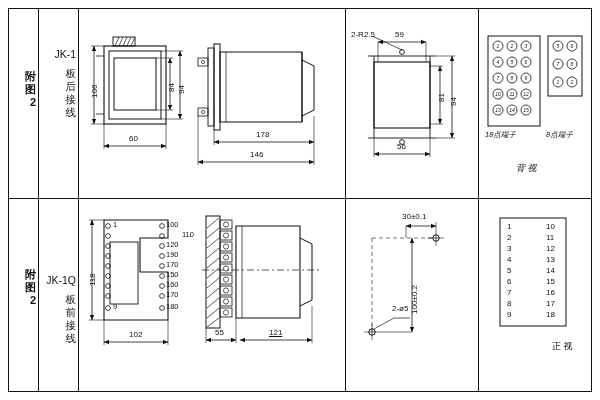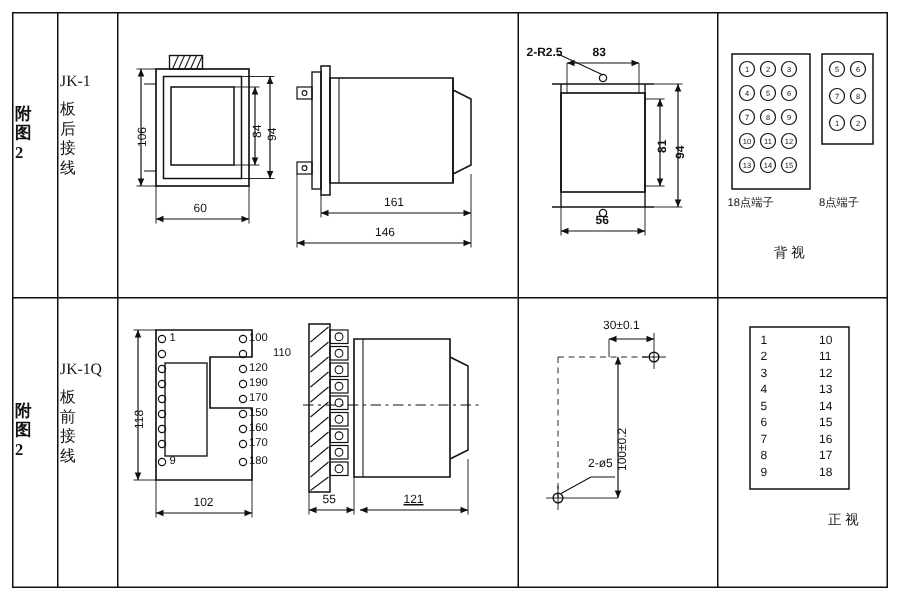--- a/index.html
+++ b/index.html
@@ -43,27 +43,26 @@
     width: 584px;
     border-top: 1.2px solid #111;
     height: 0;
   }
   .cell {
     position: absolute;
     box-sizing: border-box;
   }
   .vtext {
     position: absolute;
-    text-align: left;
+    text-align: right;
     font-size: 11px;
     line-height: 13px;
     letter-spacing: 0px;
     font-weight: bold;
     color: #111;
-    font-family: Liberation Serif, serif;
   }
   .vtext span { display: block; }
   .lbl {
     position: absolute;
     font-size: 8px;
     color: #111;
     white-space: nowrap;
   }
   .lbl.cn { font-size: 9px; }
   .rot90 {
@@ -172,25 +171,25 @@
       <path d="M124,120 l-5,-2.2 v4.4 z" fill="#111"></path>
       <line x1="24" y1="108" x2="24" y2="123" stroke="#111" stroke-width="0.6"></line>
       <line x1="124" y1="94" x2="124" y2="123" stroke="#111" stroke-width="0.6"></line>
 
       <line x1="8" y1="140" x2="124" y2="140" stroke="#111" stroke-width="0.8"></line>
       <path d="M8,140 l5,-2.2 v4.4 z" fill="#111"></path>
       <path d="M124,140 l-5,-2.2 v4.4 z" fill="#111"></path>
       <line x1="8" y1="94" x2="8" y2="143" stroke="#111" stroke-width="0.6"></line>
       <line x1="124" y1="123" x2="124" y2="143" stroke="#111" stroke-width="0.6"></line>
     </svg>
-    <div class="lbl" style="left:66px; top:108px;">161</div>
+    <div class="lbl" style="left:66px; top:108px;">178</div>
     <div class="lbl" style="left:60px; top:128px;">146</div>
   </div>
 
-  <div class="cell" style="left:350px; top:22px; width:125px; height:160px;font-weight:bold;">
+  <div class="cell" style="left:350px; top:22px; width:125px; height:160px;">
     <svg width="125" height="160" viewBox="0 0 125 160">
 
       <rect x="24" y="40" width="56" height="66" fill="none" stroke="#111" stroke-width="1.1"></rect>
 
       <line x1="24" y1="34" x2="24" y2="116" stroke="#111" stroke-width="0.9"></line>
       <line x1="80" y1="34" x2="80" y2="116" stroke="#111" stroke-width="0.9"></line>
       <line x1="18" y1="34" x2="86" y2="34" stroke="#111" stroke-width="0.9"></line>
       <line x1="18" y1="116" x2="86" y2="116" stroke="#111" stroke-width="0.9"></line>
 
       <circle cx="52" cy="30" r="2.4" fill="none" stroke="#111" stroke-width="0.9"></circle>
@@ -216,27 +215,27 @@
       <line x1="86" y1="34" x2="105" y2="34" stroke="#111" stroke-width="0.6"></line>
       <line x1="86" y1="116" x2="105" y2="116" stroke="#111" stroke-width="0.6"></line>
 
       <line x1="24" y1="132" x2="80" y2="132" stroke="#111" stroke-width="0.8"></line>
       <path d="M24,132 l5,-2.2 v4.4 z" fill="#111"></path>
       <path d="M80,132 l-5,-2.2 v4.4 z" fill="#111"></path>
       <line x1="24" y1="116" x2="24" y2="135" stroke="#111" stroke-width="0.6"></line>
       <line x1="80" y1="116" x2="80" y2="135" stroke="#111" stroke-width="0.6"></line>
     </svg>
     <div class="lbl" style="left:1px; top:8px;">2-R2.5</div>
-    <div class="lbl" style="left:45px; top:8px;">83</div>
+    <div class="lbl" style="left:45px; top:8px;">59</div>
     <div class="lbl rot90" style="left:87px; top:80px;">81</div>
     <div class="lbl rot90" style="left:99px; top:84px;">94</div>
     <div class="lbl" style="left:47px; top:120px;">56</div>
   </div>
 
-  <div class="cell" style="left:482px; top:22px; width:106px; height:160px;">
+  <div class="cell" style="left:482px; top:22px; width:106px; height:160px;font-style:italic;">
     <svg width="106" height="160" viewBox="0 0 106 160">
       <rect x="6" y="14" width="52" height="90" fill="none" stroke="#111" stroke-width="1"></rect>
       <rect x="66" y="14" width="34" height="60" fill="none" stroke="#111" stroke-width="1"></rect>
       <g fill="none" stroke="#111" stroke-width="0.8">
         <circle cx="16" cy="24" r="5"></circle>
           <circle cx="30" cy="24" r="5"></circle>
           <circle cx="44" cy="24" r="5"></circle>
         <circle cx="16" cy="40" r="5"></circle>
           <circle cx="30" cy="40" r="5"></circle>
           <circle cx="44" cy="40" r="5"></circle>
@@ -287,21 +286,21 @@
     <div class="lbl cn" style="left:34px; top:140px;">背   视</div>
   </div>
 
   <div class="vtext" style="left:10px; top:268px; width:26px;">
     <span>附</span>
     <span>图</span>
     <span>2</span>
   </div>
 
   <div class="vtext" style="left:40px; top:240px; width:36px; font-weight:normal; font-size:10.5px;">
-    <span style="margin-bottom:6px;">JK-1Q</span>
+    <span style="margin-bottom:6px;margin-top:34px;">JK-1Q</span>
     <span>板</span>
     <span>前</span>
     <span>接</span>
     <span>线</span>
   </div>
 
   <div class="cell" style="left:82px; top:208px; width:110px; height:180px;">
     <svg width="110" height="180" viewBox="0 0 110 180">
 
       <path d="M22,12 H86 V30 H58 V64 H86 V112 H22 Z" fill="none" stroke="#111" stroke-width="1.1"></path>

